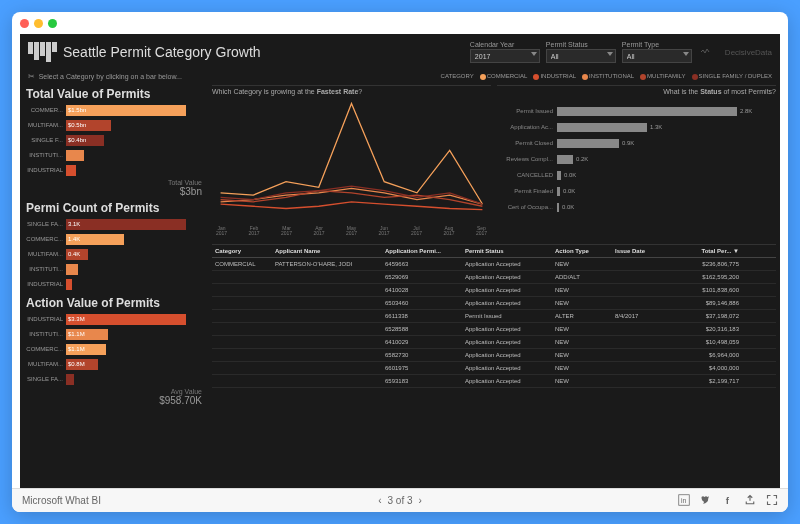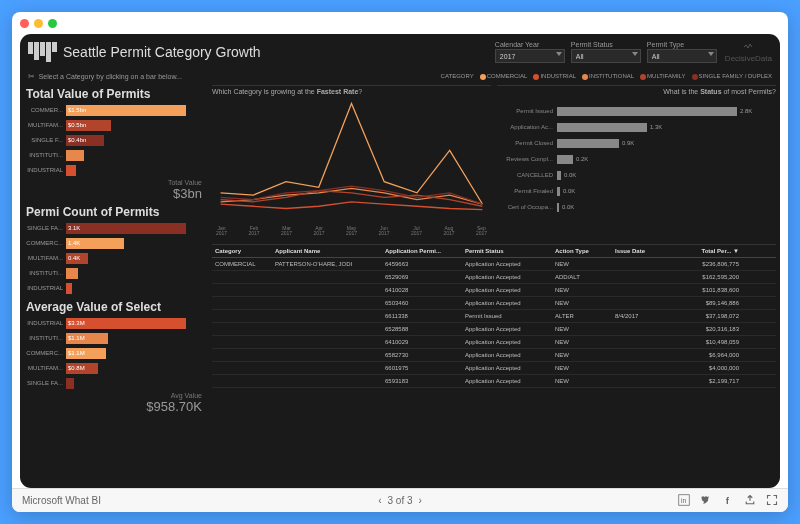--- a/index.html
+++ b/index.html
@@ -1,47 +1,47 @@
 <!DOCTYPE html>
 <html><head>
 <meta charset="utf-8">
 <style>
 * { box-sizing: border-box; margin: 0; padding: 0; font-family: 'Segoe UI', Arial, sans-serif; }
 body { background: #4a9fff; width: 800px; height: 524px; overflow: hidden; }
 .window { background: #fff; border-radius: 8px; width: 776px; height: 500px; margin: 12px; position: relative; box-shadow: 0 4px 20px rgba(0,0,0,0.2); overflow: hidden; }
 .titlebar { height: 22px; display: flex; align-items: center; padding: 0 8px; gap: 5px; }
 .dot { width: 9px; height: 9px; border-radius: 50%; }
 .dot.r { background: #ff5f56; } .dot.y { background: #ffbd2e; } .dot.g { background: #27c93f; }
-.dash { position: absolute; top: 22px; left: 8px; right: 8px; bottom: 24px; background: #1a1a1a; color: #ccc; font-size: 8px; overflow: hidden; border-radius: 11px; }
+.dash { position: absolute; top: 22px; left: 8px; right: 8px; bottom: 24px; background: #1a1a1a; color: #ccc; font-size: 8px; overflow: hidden; }
 .header { display: flex; align-items: center; padding: 4px 8px; height: 36px; }
 .buildings { display: flex; gap: 1px; margin-right: 6px; }
 .bldg { width: 5px; background: #ccc; }
 .title { font-size: 14px; color: #ddd; font-weight: 300; }
 .filters { display: flex; gap: 6px; margin-left: auto; align-items: flex-end; }
 .filter { display: flex; flex-direction: column; }
 .filter label { font-size: 7px; color: #999; margin-bottom: 1px; }
 .filter select { background: #2a2a2a; color: #ccc; border: 1px solid #444; font-size: 7px; padding: 2px 14px 2px 4px; width: 70px; height: 14px; appearance: none; }
 .filter .selwrap { position: relative; }
 .filter .chev { position: absolute; right: 3px; top: 3px; pointer-events: none; }
-.logo { color: #555; font-size: 8px; margin-left: 8px; display: flex; align-items: center; gap: 2px; flex-direction: column; }
+.logo { color: #555; font-size: 8px; margin-left: 8px; display: flex; align-items: center; gap: 15px; }
 .subhead { padding: 2px 8px; display: flex; align-items: center; gap: 4px; font-size: 7px; color: #999; }
 .legend { margin-left: auto; display: flex; gap: 6px; font-size: 6px; align-items: center; }
 .legend span.lbl { color: #999; text-transform: uppercase; }
 .legdot { width: 6px; height: 6px; border-radius: 50%; display: inline-block; margin-right: 1px; vertical-align: middle; }
 .content { display: flex; height: calc(100% - 60px); }
 .left { width: 188px; padding: 4px 6px; display: flex; flex-direction: column; gap: 4px; }
 .right { flex: 1; display: flex; flex-direction: column; padding: 2px 4px; }
 .section-title { font-size: 12px; color: #ddd; font-weight: 600; margin-bottom: 2px; }
 .barchart { position: relative; }
 .barrow { display: flex; align-items: center; height: 14px; margin-bottom: 1px; font-size: 6px; }
 .barlabel { width: 40px; text-align: right; padding-right: 3px; color: #999; overflow: hidden; text-overflow: ellipsis; white-space: nowrap; }
 .barbar { height: 11px; position: relative; }
 .barval { position: absolute; left: 2px; top: 0; line-height: 11px; color: #fff; font-size: 6px; white-space: nowrap; }
 .kpi { text-align: right; font-size: 7px; color: #777; margin-top: 2px; }
-.kpi .val { font-size: 13px; color: #999; display: block; }
+.kpi .val { font-size: 10px; color: #999; display: block; }
 .charts { display: flex; gap: 6px; height: 155px; }
 .chartbox { flex: 1; border-top: 1px solid #333; padding-top: 2px; position: relative; }
 .chart-title { font-size: 7px; color: #aaa; text-align: left; }
 .chart-title.r { text-align: right; }
 .xaxis { display: flex; justify-content: space-between; font-size: 5px; color: #777; padding: 0 4px; }
 .xaxis span { text-align: center; line-height: 1; }
 .statusbars { padding: 8px 2px 0 0; }
 .statusrow { display: flex; align-items: center; height: 16px; font-size: 6px; }
 .statuslabel { width: 60px; text-align: right; padding-right: 4px; color: #888; overflow: hidden; text-overflow: ellipsis; white-space: nowrap; }
 .statusbar { height: 9px; background: #888; position: relative; }
@@ -181,21 +181,21 @@
               </div>
               <div class="barrow">
                 <div class="barlabel">INDUSTRIAL</div>
                 <div class="barbar" style="width:6px;background:#d64f2e">
                   <span class="barval"></span>
                 </div>
               </div>
             </div>
           </div>
           <div>
-            <div class="section-title">Average Value of Select</div>
+            <div class="section-title">Action Value of Permits</div>
             <div class="barchart">
               <div class="barrow">
                 <div class="barlabel">INDUSTRIAL</div>
                 <div class="barbar" style="width:120px;background:#d64f2e">
                   <span class="barval">$3.3M</span>
                 </div>
               </div>
               <div class="barrow">
                 <div class="barlabel">INSTITUTI...</div>
                 <div class="barbar" style="width:42px;background:#e8874c">

